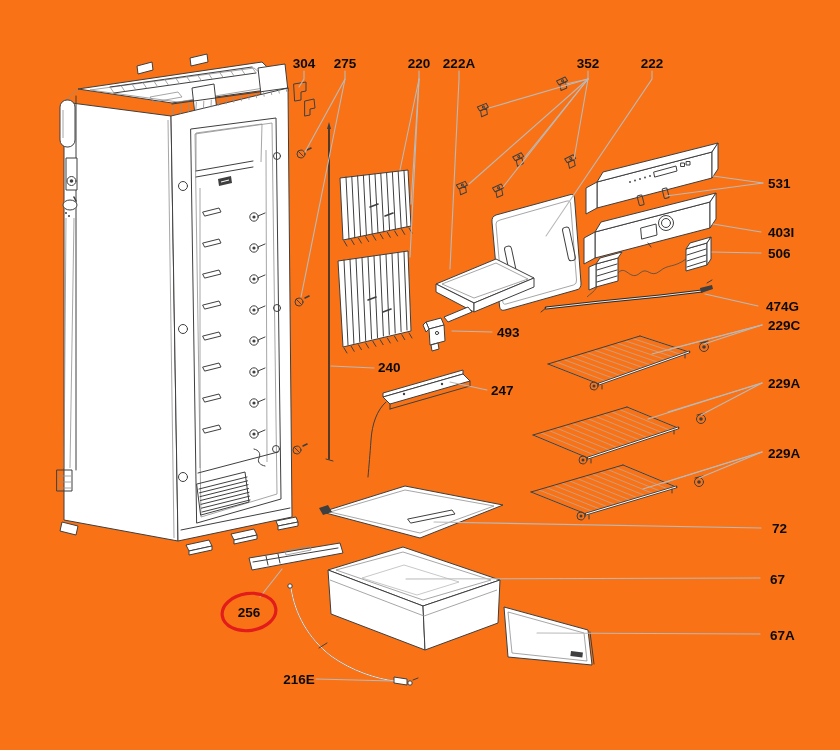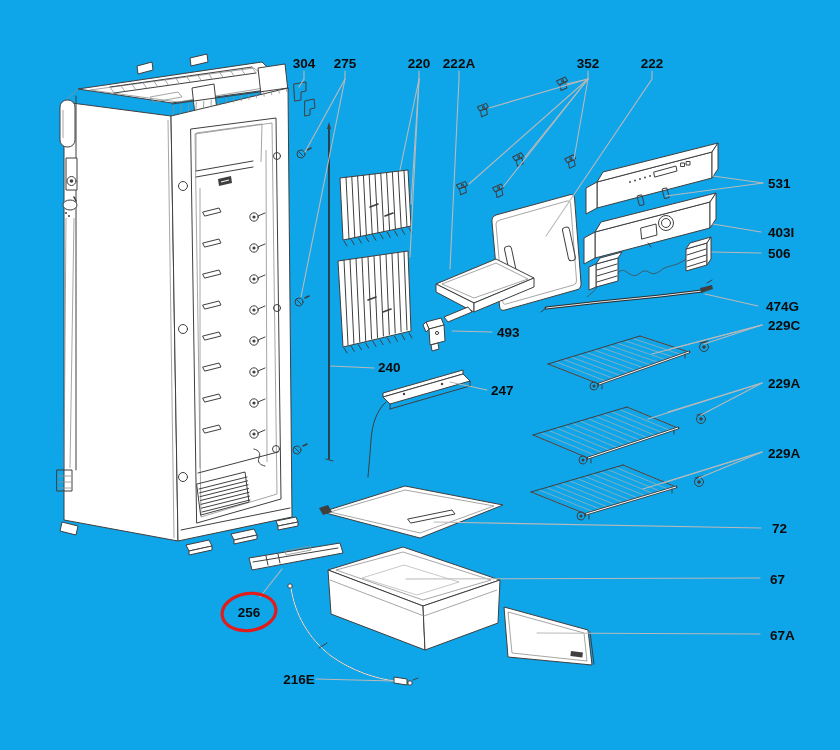--- a/index.html
+++ b/index.html
@@ -1,16 +1,16 @@
 <!DOCTYPE html>
 <html><head>
 <meta charset="utf-8">
 <style>
   html,body{margin:0;padding:0;background:#fff;}
-  .stage{position:relative;width:840px;height:750px;background:#0ea5e9;overflow:hidden;
+  .stage{position:relative;width:840px;height:750px;background:#f97316;overflow:hidden;
          font-family:"Liberation Sans",sans-serif;}
   svg{display:block}
   
   .s   {stroke:#3f3f3f;fill:none;stroke-width:1;stroke-linejoin:round;stroke-linecap:round}
   .sf  {stroke:#3f3f3f;fill:#ffffff;stroke-width:1;stroke-linejoin:round}
   .dk  {stroke:#2b2b2b}
   .w2  {stroke-width:1.6}
   .w3  {stroke-width:2.8}
   .lt  {stroke:#8f8f8f;fill:none;stroke-width:.8}
   .vlt {stroke:#b0b0b0;fill:none;stroke-width:.7}

